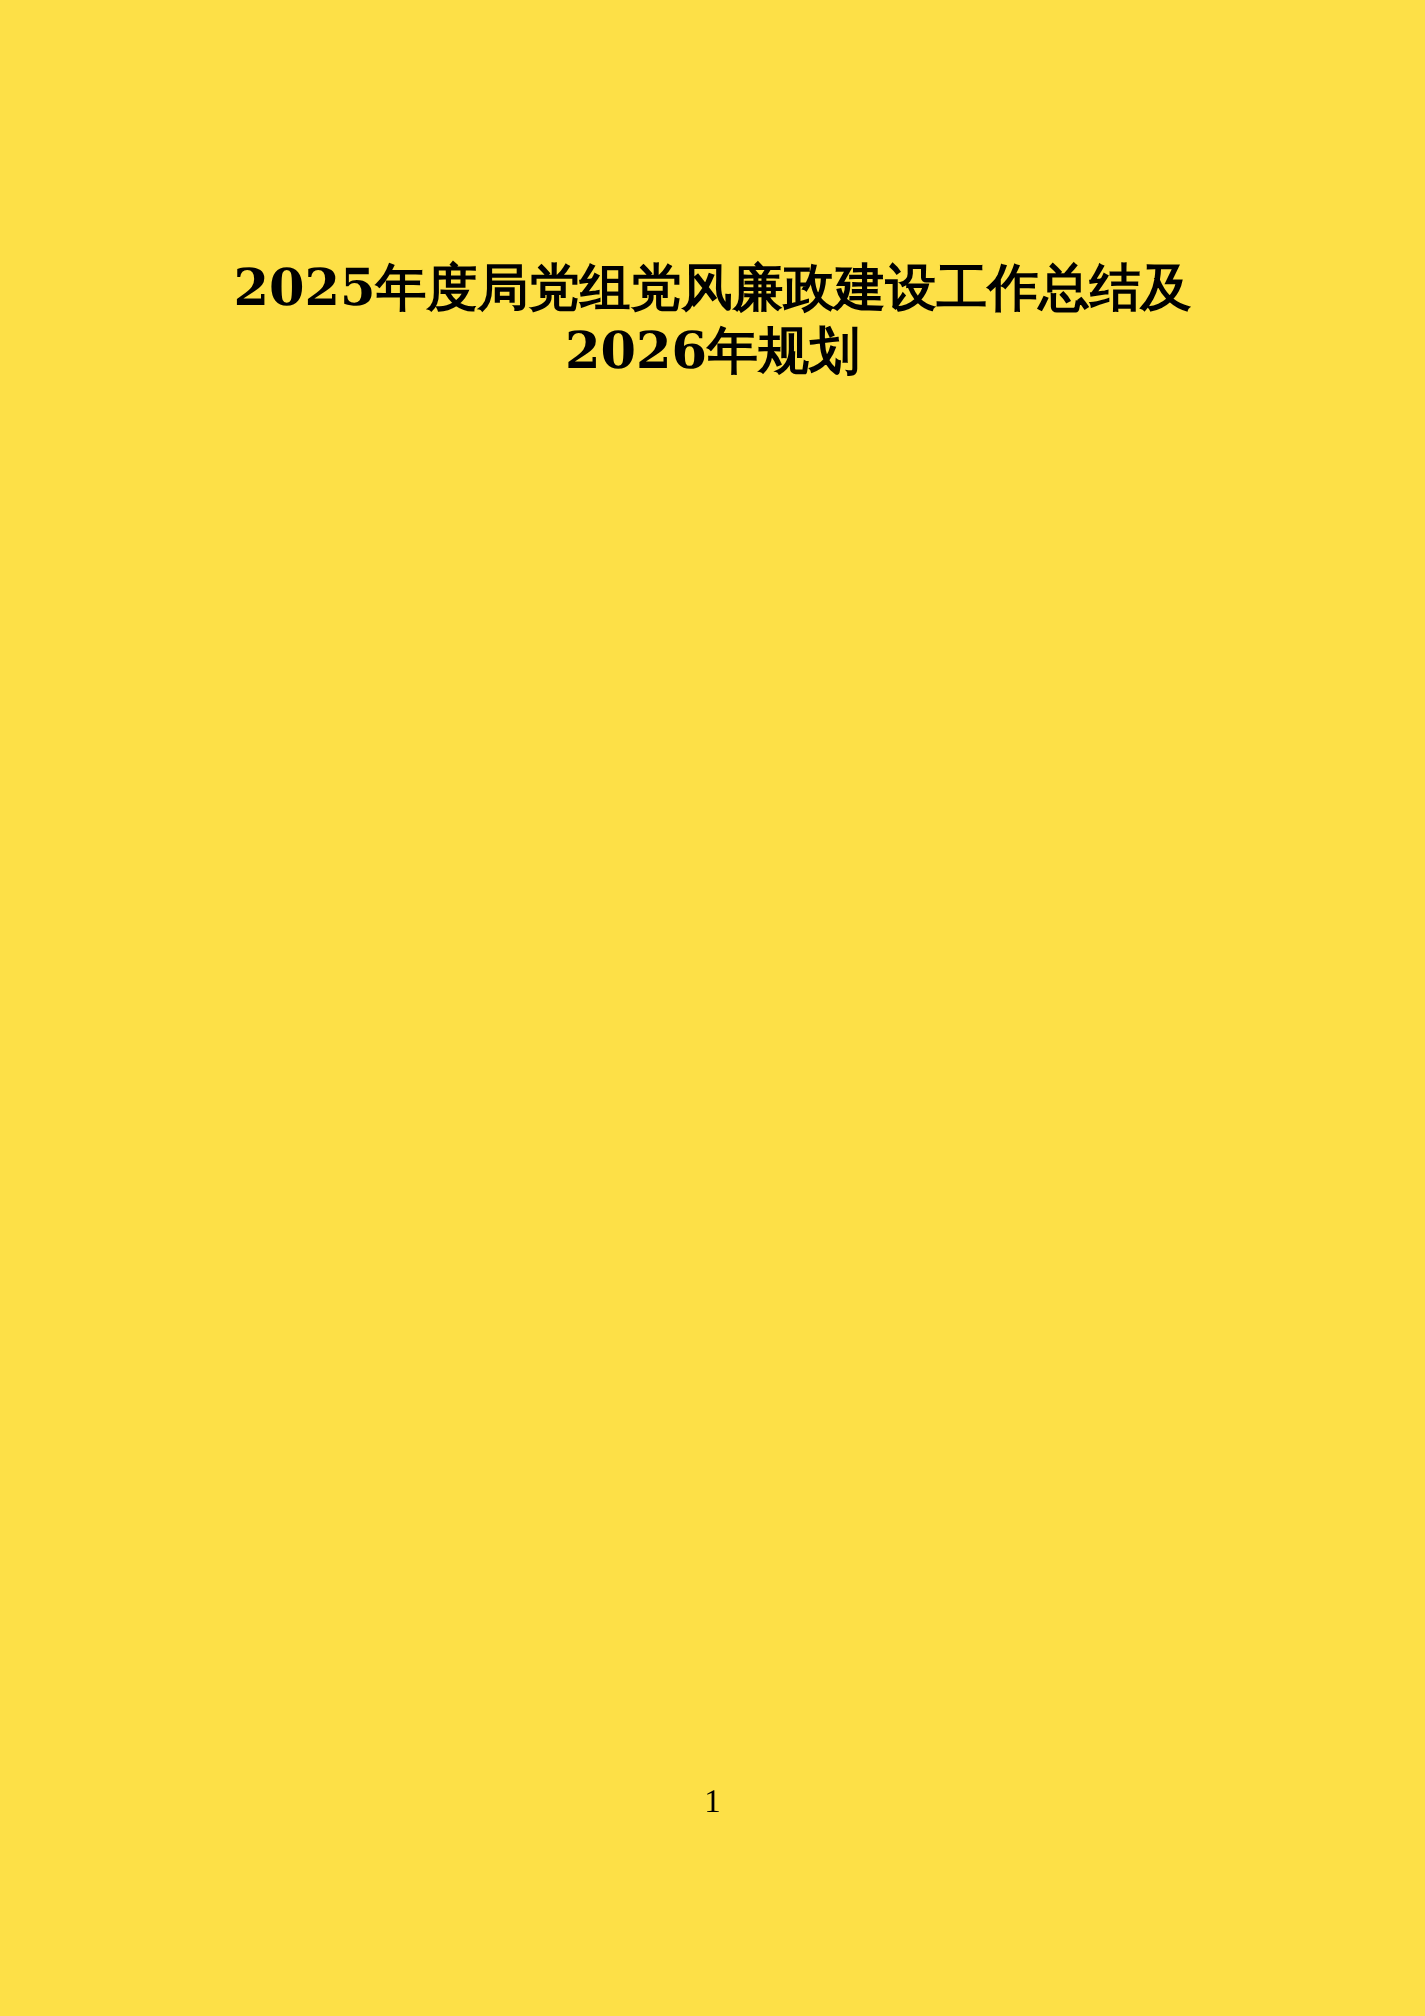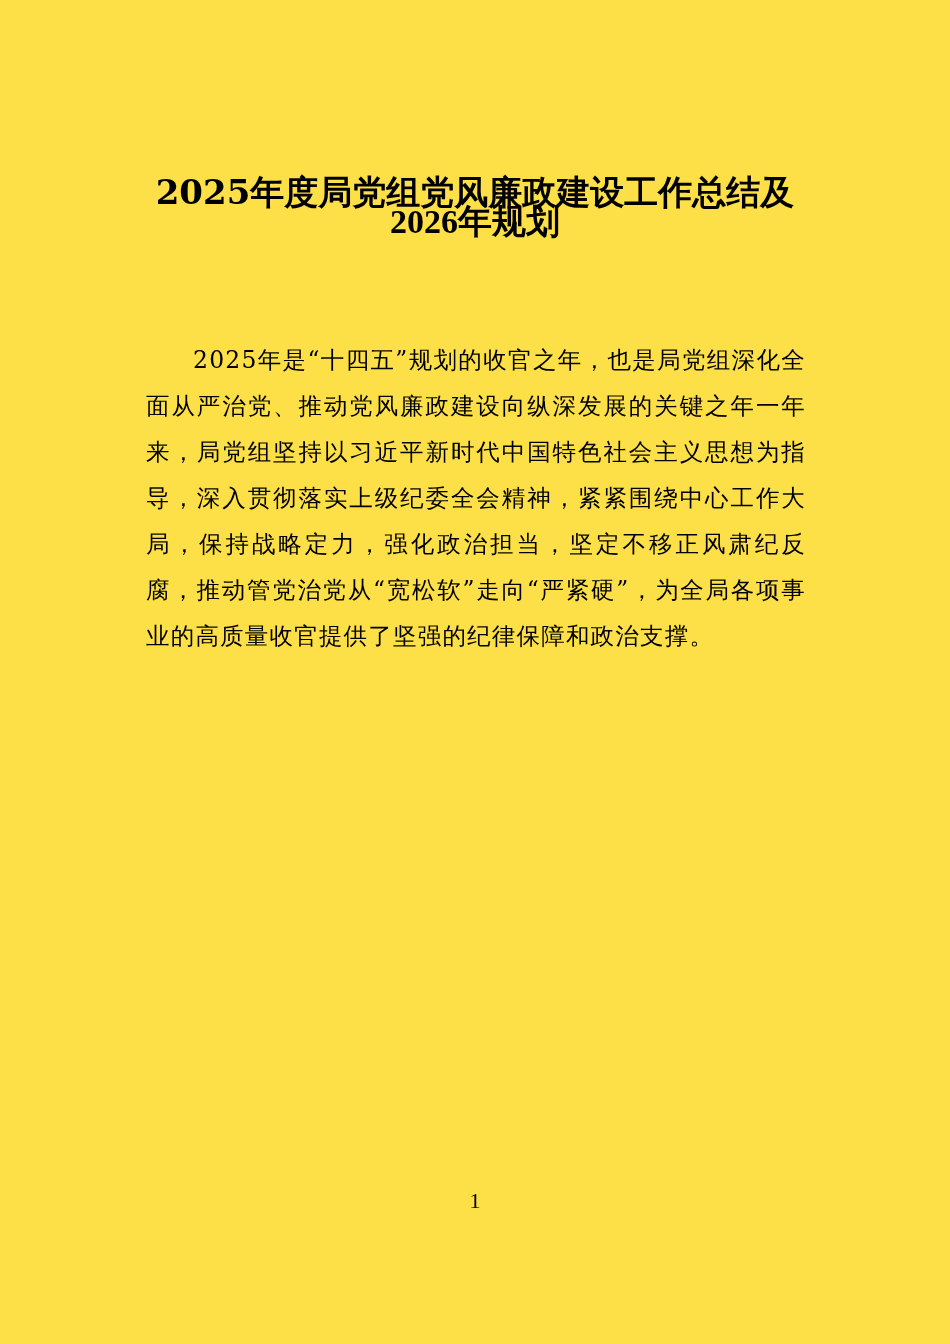--- a/index.html
+++ b/index.html
@@ -3,34 +3,33 @@
 <meta charset="utf-8">
 <style>
   html, body { margin: 0; padding: 0; background: #ffffff; }
   body { width: 950px; height: 1344px; position: relative; overflow: hidden;
          font-family: "DejaVu Serif", "Liberation Serif", serif; color: #000; }
   .page { position: absolute; left: 0; top: 0; width: 950px; height: 1344px; background: #fde047; }
   .title { position: absolute; left: 140px; width: 670px; text-align: center;
            font-family: "DejaVu Serif", "Liberation Serif", serif; font-weight: bold;
            font-size: 34px; line-height: 40px; letter-spacing: 0px; }
   .title.l1 { top: 172px; }
-  .title.l2 { top: 202px; font-family: Liberation Serif, serif; }
+  .title.l2 { top: 214px; }
   .body { position: absolute; left: 146px; width: 660px; font-size: 23.5px;
           line-height: 46px; text-align: justify; letter-spacing: 1.2px; }
   .para { margin: 0; text-indent: 2em; }
   .para.h1 { font-family: "DejaVu Sans", "Liberation Sans", sans-serif; font-weight: bold; letter-spacing: 0.6px; }
   .kai { font-weight: normal; }
   .page-number { position: absolute; top: 1188px; left: 0; width: 950px; text-align: center;
                  font-family: "Liberation Serif", "DejaVu Serif", serif; font-size: 22px; }
 </style>
 </head>
 <body>
 
 <div class="page">
   <div class="title l1">2025年度局党组党风廉政建设工作总结及</div>
   <div class="title l2">2026年规划</div>
 
   <div class="body" style="top:337px;">
-    <p class="para">2025年是“十四五”规划的收官之年，也是局党组深化全面从严治党、推动党风廉政建设向纵深发展的关键之年一年来，局党组坚持以习近平新时代中国特色社会主义思想为指导，深入贯彻落实上级纪委全会精神，紧紧围绕中心工作大局，保持战略定力，强化政治担当，坚定不移正风肃纪反腐，推动管党治党从“宽松软”走向“严紧硬”，为全局各项事业的高质量收官提供了坚强的纪律保障和政治支撑。</p>
   </div>
 
   <div class="page-number">1</div>
 </div>
 
 </body></html>

